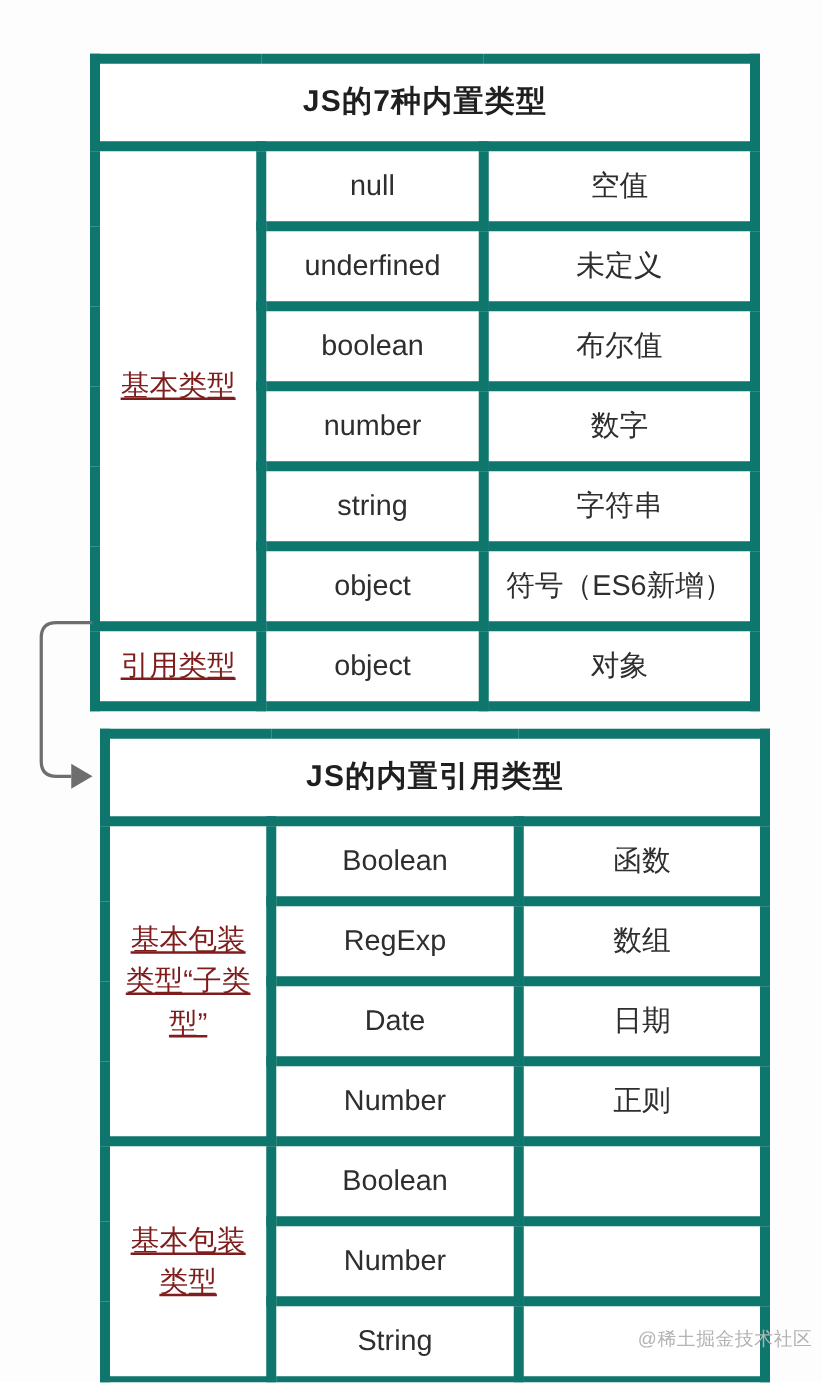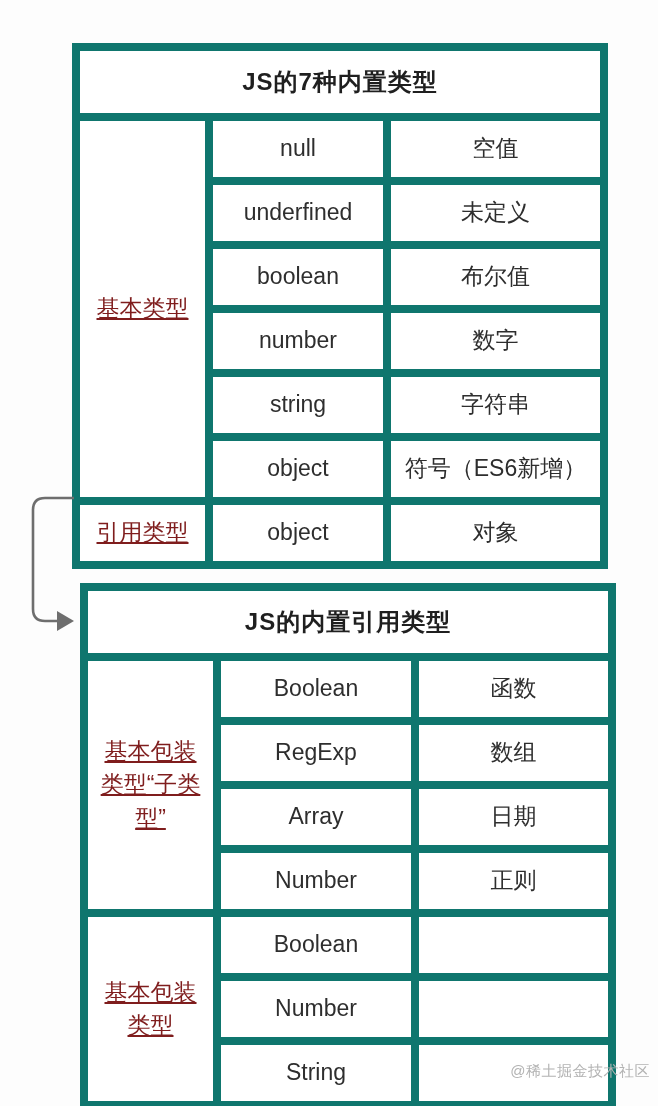--- a/index.html
+++ b/index.html
@@ -131,21 +131,21 @@
     <tr class="datarow">
       <td class="group" rowspan="4">基本包装类型“子类型”</td>
       <td>Boolean</td>
       <td>函数</td>
     </tr>
     <tr class="datarow">
       <td>RegExp</td>
       <td>数组</td>
     </tr>
     <tr class="datarow">
-      <td>Array</td>
+      <td>Date</td>
       <td>日期</td>
     </tr>
     <tr class="datarow">
       <td>Number</td>
       <td>正则</td>
     </tr>
     <tr class="datarow">
       <td class="group" rowspan="3">基本包装类型</td>
       <td>Boolean</td>
       <td></td>

